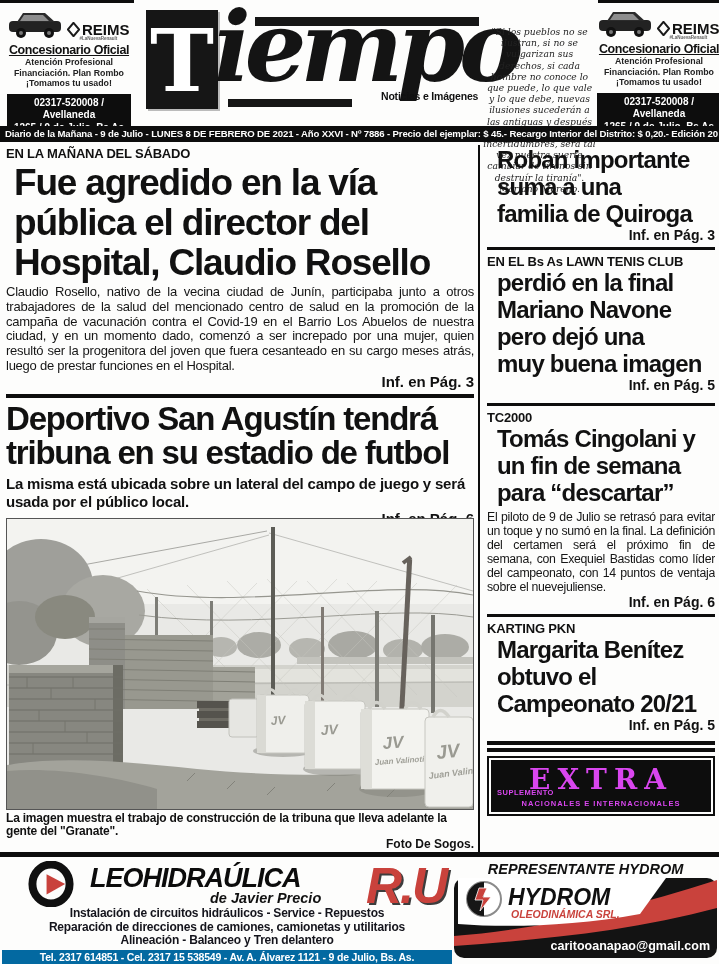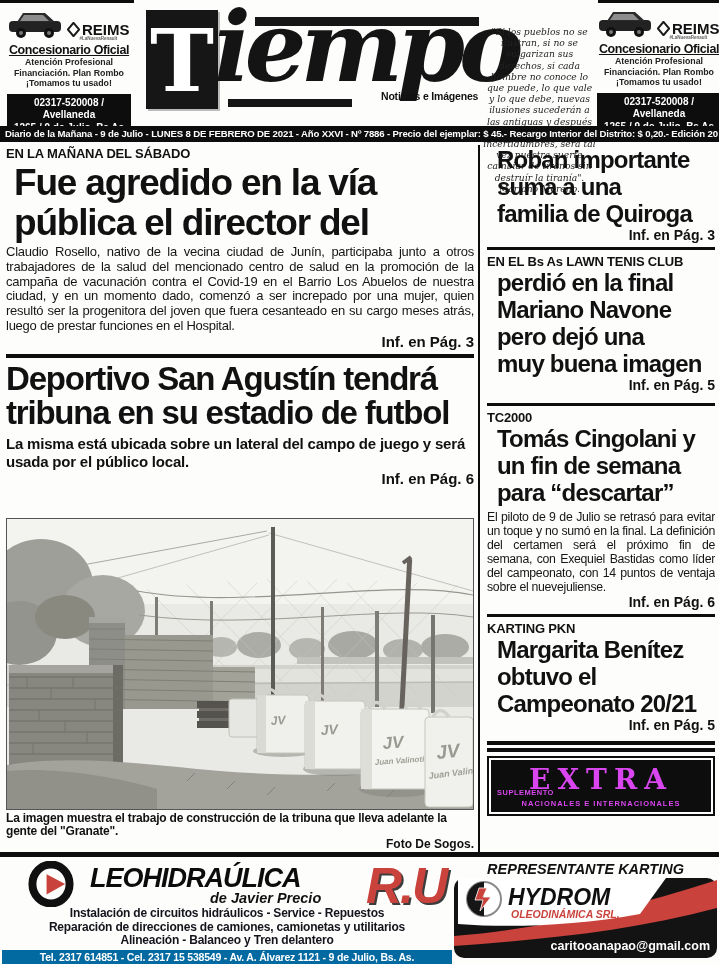--- a/index.html
+++ b/index.html
@@ -171,20 +171,21 @@
 
   <div class="dateline">Diario de la Mañana - 9 de Julio - LUNES 8 DE FEBRERO DE 2021 - Año XXVI - Nº 7886 - Precio del ejemplar: $ 45.- Recargo Interior del Distrito: $ 0,20.- Edición 20 páginas</div>
 
   <div class="vdiv"></div>
 
   <div class="lcol">
     <div class="kicker">EN LA MAÑANA DEL SÁBADO</div>
     <div>
       <div class="hl-xl">Fue agredido en la vía</div>
       <div class="hl-xl">pública el director del</div>
+      <div class="hl-xl">Hospital, Claudio Rosello</div>
     </div>
     <div class="body-txt">Claudio Rosello, nativo de la vecina ciudad de Junín, participaba junto a otros trabajadores de la salud del mencionado centro de salud en la promoción de la campaña de vacunación contra el Covid-19 en el Barrio Los Abuelos de nuestra ciudad, y en un momento dado, comenzó a ser increpado por una mujer, quien resultó ser la progenitora del joven que fuera cesanteado en su cargo meses atrás, luego de prestar funciones en el Hospital.</div>
     <div class="pageref">Inf. en Pág. 3</div>
     <div class="rule"></div>
     <div>
       <div class="hl-lg">Deportivo San Agustín tendrá</div>
       <div class="hl-lg">tribuna en su estadio de futbol</div>
     </div>
     <div class="subhead">La misma está ubicada sobre un lateral del campo de juego y  será usada por el público local.</div>
     <div class="pageref">Inf. en Pág. 6</div>
@@ -413,21 +414,21 @@
     </div>
     <div class="leo-lines">
       <div>Instalación de circuitos hidráulicos - Service - Repuestos</div>
       <div>Reparación de direcciones de camiones, camionetas y utilitarios</div>
       <div>Alineación - Balanceo y Tren delantero</div>
     </div>
     <div class="leo-contact">Tel. 2317 614851 - Cel. 2317 15 538549  - Av. A. Álvarez 1121 - 9 de Julio, Bs. As.</div>
   </div>
 
   <div class="hyd">
-    <div class="hyd-header">REPRESENTANTE KARTING</div>
+    <div class="hyd-header">REPRESENTANTE HYDROM</div>
     <div class="hyd-box">
       <svg width="263" height="82" viewBox="0 0 263 82">
         <rect x="0" y="0" width="263" height="80" rx="10" fill="#131313"></rect>
         <path d="M0 58 C80 52 170 32 263 2 L263 30 C175 54 80 62 0 68 Z" fill="#c9423c"></path>
         <path d="M4 0 L212 0 L186 36 C120 48 56 50 4 46 Z" fill="#ffffff"></path>
         <circle cx="30" cy="21" r="17" fill="#ffffff" stroke="#8b8b8b" stroke-width="2"></circle>
         <path d="M30 4 A17 17 0 0 0 13 21 A17 17 0 0 0 30 38 Z" fill="#161616"></path>
         <polygon points="25,10 33,10 29,19 37,19 26,33 29,22 21,22" fill="#c9423c" stroke="#fff" stroke-width="0.8"></polygon>
         <text x="54" y="27" font-family="Liberation Sans,sans-serif" font-style="italic" font-weight="800" font-size="23" fill="#101010">HYDROM</text>
         <text x="57" y="40" font-family="Liberation Sans,sans-serif" font-style="italic" font-weight="800" font-size="10.5" fill="#c9423c">OLEODINÁMICA SRL.</text>

